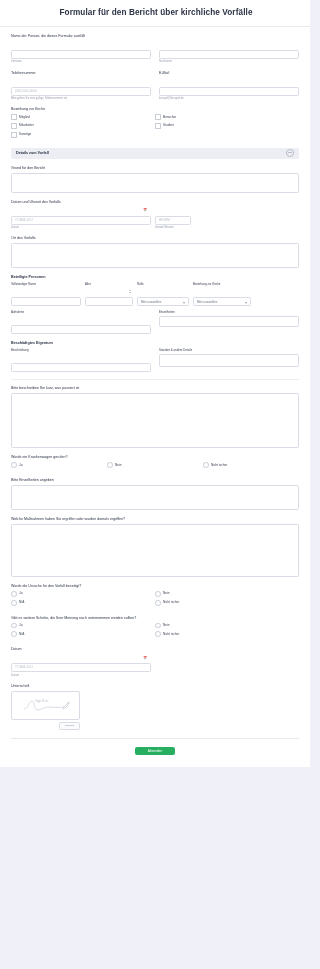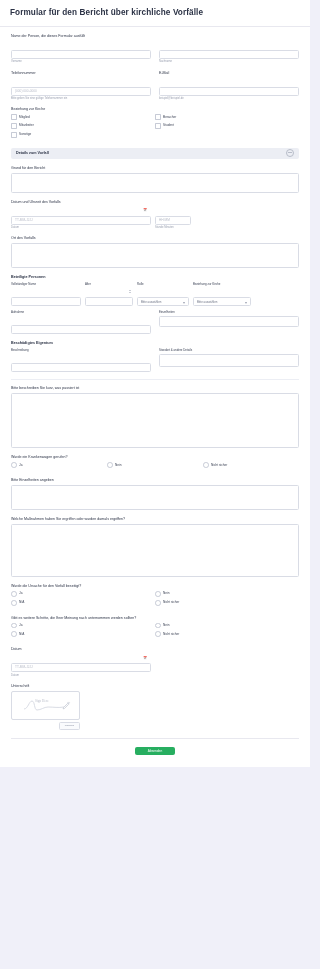--- a/index.html
+++ b/index.html
@@ -19,20 +19,21 @@
     height: 969px;
     position: relative;
   }
   .form-card {
     background: #ffffff;
     width: 310px;
     padding: 0;
     box-sizing: border-box;
   }
   .form-title {
+    text-align: center;
     font-size: 8.2px;
     font-weight: bold;
     color: #2b3245;
     padding: 8px 8px 9px 10px;
     letter-spacing: 0.1px;
   }
   .title-rule {
     height: 1px;
     background: #e8e8ef;
     margin: 0;

